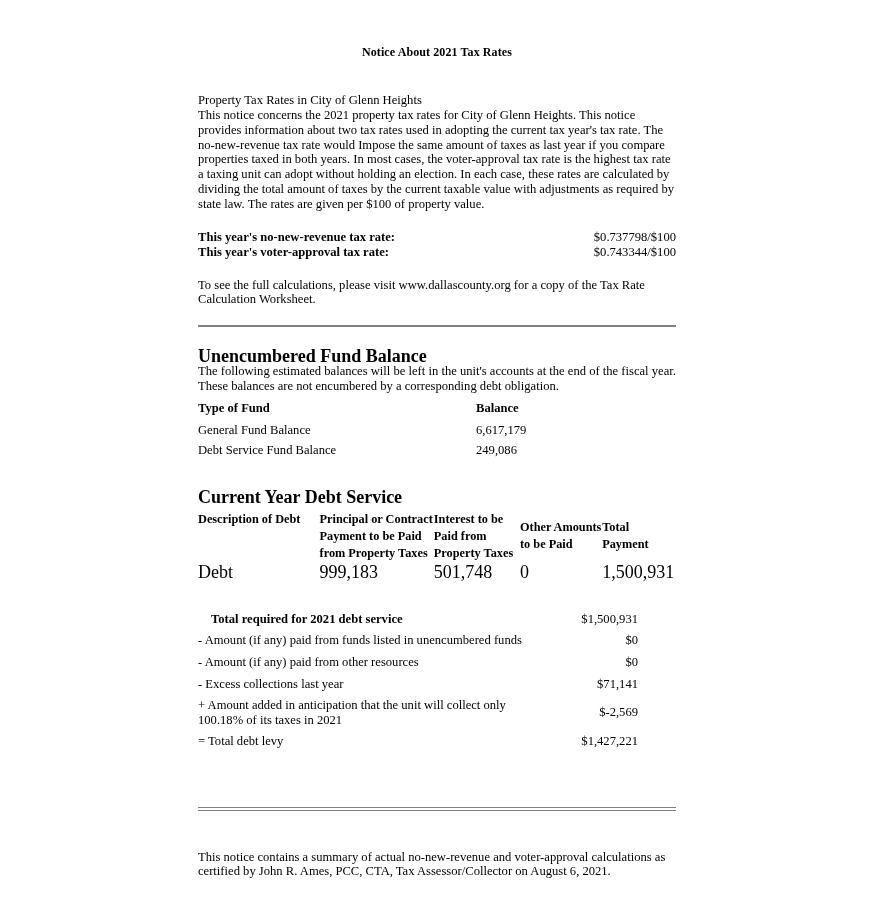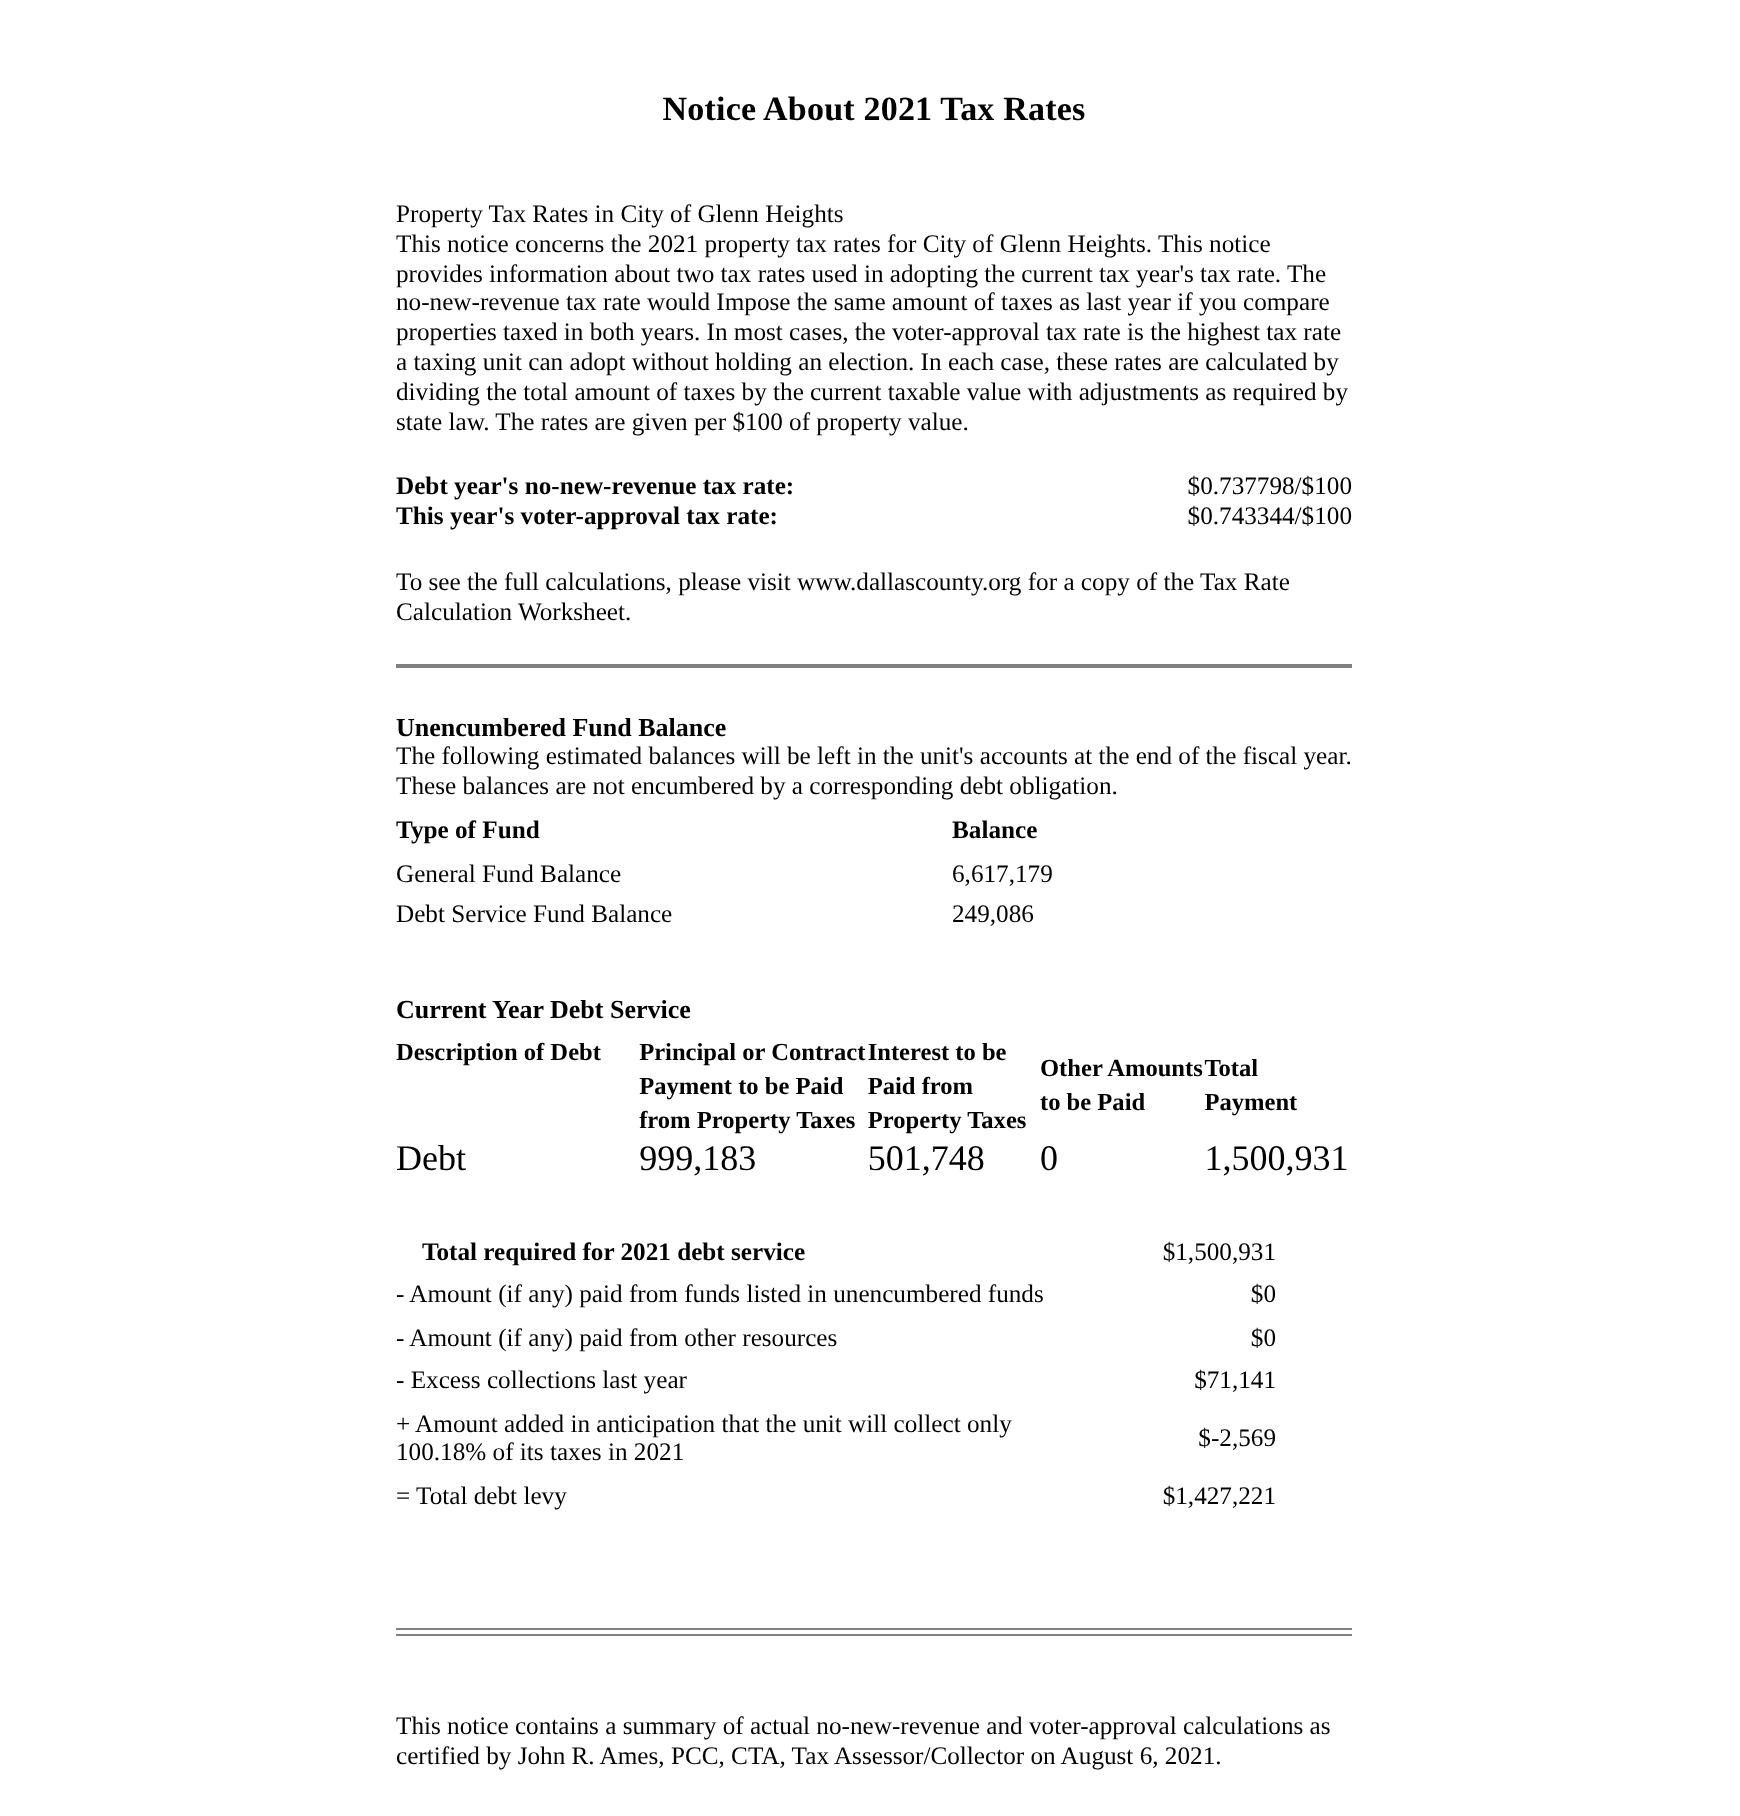--- a/index.html
+++ b/index.html
@@ -22,21 +22,21 @@
   }
   .doc {
     position: absolute;
     left: 198px;
     top: 44px;
     width: 478px;
   }
 
   .doc-title {
     text-align: center;
-    font-size: 17px;
+    font-size: 12px;
     font-weight: bold;
     letter-spacing: 0.1px;
     margin: 0 0 3px 0;
     line-height: 1.35;
   }
 
   .body-text {
     font-size: 12.6px;
     line-height: 14.8px;
     margin: 0;
@@ -74,21 +74,21 @@
   .rule-double {
     width: 478px;
     height: 4px;
     border-top: 1px solid #808080;
     border-bottom: 1px solid #808080;
     box-sizing: border-box;
     background: transparent;
   }
 
   .section-head {
-    font-size: 13px;
+    font-size: 18px;
     font-weight: bold;
     line-height: 15px;
     margin: 0;
   }
 
   
   table.data {
     border-collapse: collapse;
     width: 478px;
     font-size: 12.6px;
@@ -160,21 +160,21 @@
 
     <div class="doc-title">Notice About 2021 Tax Rates</div>
 
     <div class="subtitle-line">Property Tax Rates in City of Glenn Heights</div>
 
     <p class="body-text">This notice concerns the 2021 property tax rates for City of Glenn Heights. This notice provides information about two tax rates used in adopting the current tax year's tax rate. The no-new-revenue tax rate would Impose the same amount of taxes as last year if you compare properties taxed in both years. In most cases, the voter-approval tax rate is the highest tax rate a taxing unit can adopt without holding an election. In each case, these rates are calculated by dividing the total amount of taxes by the current taxable value with adjustments as required by state law. The rates are given per $100 of property value.</p>
 
     <div class="spacer-18"></div>
 
     <div class="rate-row">
-      <span class="rate-label">Debt year's no-new-revenue tax rate:</span>
+      <span class="rate-label">This year's no-new-revenue tax rate:</span>
       <span class="rate-value">$0.737798/$100</span>
     </div>
     <div class="rate-row">
       <span class="rate-label">This year's voter-approval tax rate:</span>
       <span class="rate-value">$0.743344/$100</span>
     </div>
 
     <div class="spacer-18"></div>
 
     <p class="body-text">To see the full calculations, please visit www.dallascounty.org for a copy of the Tax Rate Calculation Worksheet.</p>

